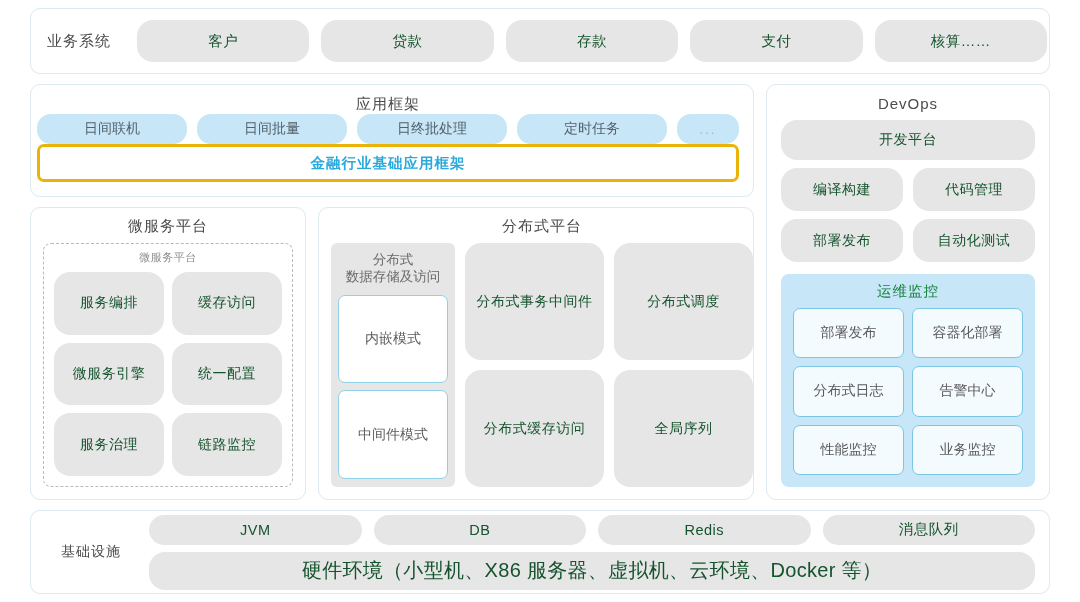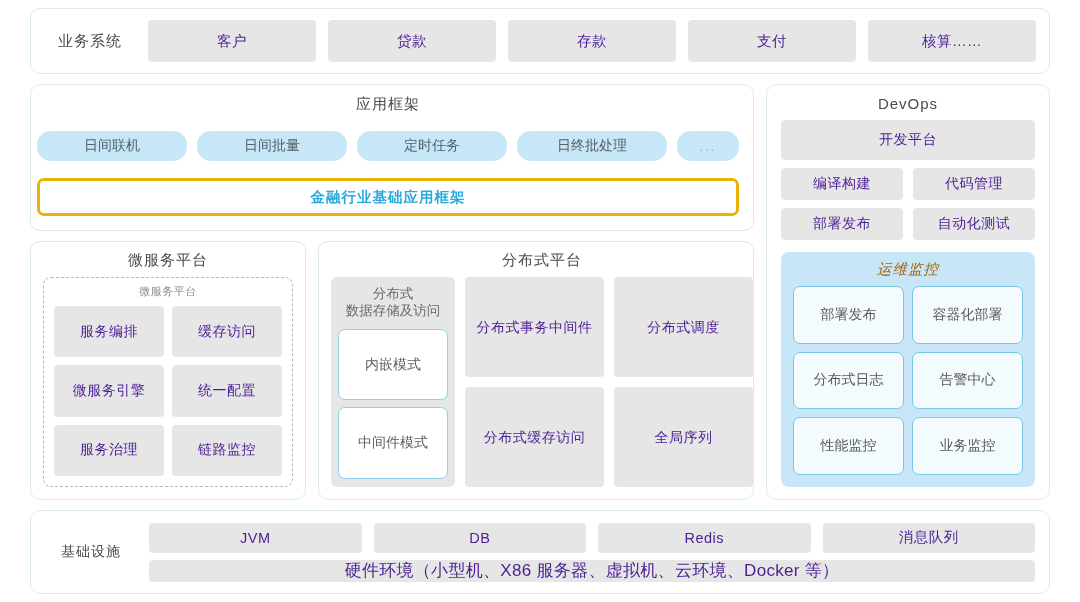--- a/index.html
+++ b/index.html
@@ -25,40 +25,40 @@
     border: 1px solid #dbeaf0;
     border-radius: 10px;
     background: #ffffff;
   }
 
   
   .biz-row {
     height: 66px;
     display: flex;
     align-items: center;
-    padding: 0 13px;
+    padding: 0 2px;
     gap: 12px;
     flex: 0 0 auto;
   }
   .biz-label {
     width: 92px;
     flex: 0 0 92px;
     text-align: center;
     font-size: 15px;
     color: #4b4b4b;
     letter-spacing: 1px;
   }
   .biz-items { display: flex; gap: 12px; flex: 1 1 auto; }
   .graybox {
     background: #e6e6e6;
-    border-radius: 4px;
+    border-radius: 16px;
     display: flex;
     align-items: center;
     justify-content: center;
-    color: #4c1d95;
+    color: #14532d;
     font-size: 14.5px;
     letter-spacing: .5px;
   }
   .biz-items .graybox { flex: 1 1 0; height: 42px; }
 
   
   .mid {
     flex: 1 1 auto;
     display: flex;
     gap: 12px;
@@ -85,21 +85,21 @@
     color: #4b4b4b;
     letter-spacing: 1px;
   }
 
   
   .appfw {
     flex: 0 0 auto;
     padding: 10px 14px 14px 6px;
     display: flex;
     flex-direction: column;
-    gap: 17px;
+    gap: 0;
   }
   .appfw-row { display: flex; gap: 10px; }
   .bluebox {
     background: #c7e6f7;
     border-radius: 14px;
     display: flex;
     align-items: center;
     justify-content: center;
     color: #55626b;
     font-size: 14px;
@@ -208,39 +208,38 @@
     grid-template-rows: 1fr 1fr;
     gap: 10px;
     min-width: 0;
   }
   .dist-grid .graybox { font-size: 14px; line-height: 1.3; text-align: center; }
 
   
   .devops-stack { display: flex; flex-direction: column; gap: 8px; flex: 0 0 auto; }
   .devops-stack .graybox { height: 40px; font-size: 14px; }
   .devops-row { display: flex; gap: 10px; }
-  .devops-row .graybox { flex: 1 1 0; height: 32px; }
+  .devops-row .graybox { flex: 1 1 0; height: 43px; }
 
   .ops {
     margin-top: 4px;
     flex: 1 1 auto;
     background: #c7e6f7;
     border-radius: 8px;
     padding: 8px 12px 12px 12px;
     display: flex;
     flex-direction: column;
     gap: 7px;
     min-height: 0;
   }
   .ops-title {
     text-align: center;
     font-size: 14.5px;
-    color: #a16207;
+    color: #15803d;
     letter-spacing: 1px;
-    font-style: italic;
   }
   .ops-grid {
     flex: 1 1 auto;
     display: grid;
     grid-template-columns: 1fr 1fr;
     grid-template-rows: 1fr 1fr 1fr;
     gap: 8px;
   }
   .ops-cell {
     background: #f4fbfe;
@@ -271,21 +270,21 @@
     letter-spacing: 1px;
   }
   .infra-right {
     flex: 1 1 auto;
     display: flex;
     flex-direction: column;
     gap: 7px;
   }
   .infra-top { display: flex; gap: 12px; }
   .infra-top .graybox { flex: 1 1 0; height: 30px; font-size: 14.5px; }
-  .infra-hw { height: 22px; font-size: 17px; letter-spacing: .3px; text-align: right; }
+  .infra-hw { height: 38px; font-size: 20px; letter-spacing: .3px; text-align: right; }
 </style>
 </head>
 <body>
 
 <div class="page">
 
   <div class="shell biz-row">
     <div class="biz-label">业务系统</div>
     <div class="biz-items">
       <div class="graybox">客户</div>
@@ -298,22 +297,22 @@
 
   <div class="mid">
 
     <div class="mid-left">
 
       <div class="shell appfw">
         <div class="panel-title">应用框架</div>
         <div class="appfw-row">
           <div class="bluebox">日间联机</div>
           <div class="bluebox">日间批量</div>
+          <div class="bluebox">日终批处理</div>
           <div class="bluebox">定时任务</div>
-          <div class="bluebox">日终批处理</div>
           <div class="bluebox dots">...</div>
         </div>
         <div class="fin-bar">金融行业基础应用框架</div>
       </div>
 
       <div class="lower">
 
         <div class="shell micro">
           <div class="panel-title">微服务平台</div>
           <div class="micro-dashed">

